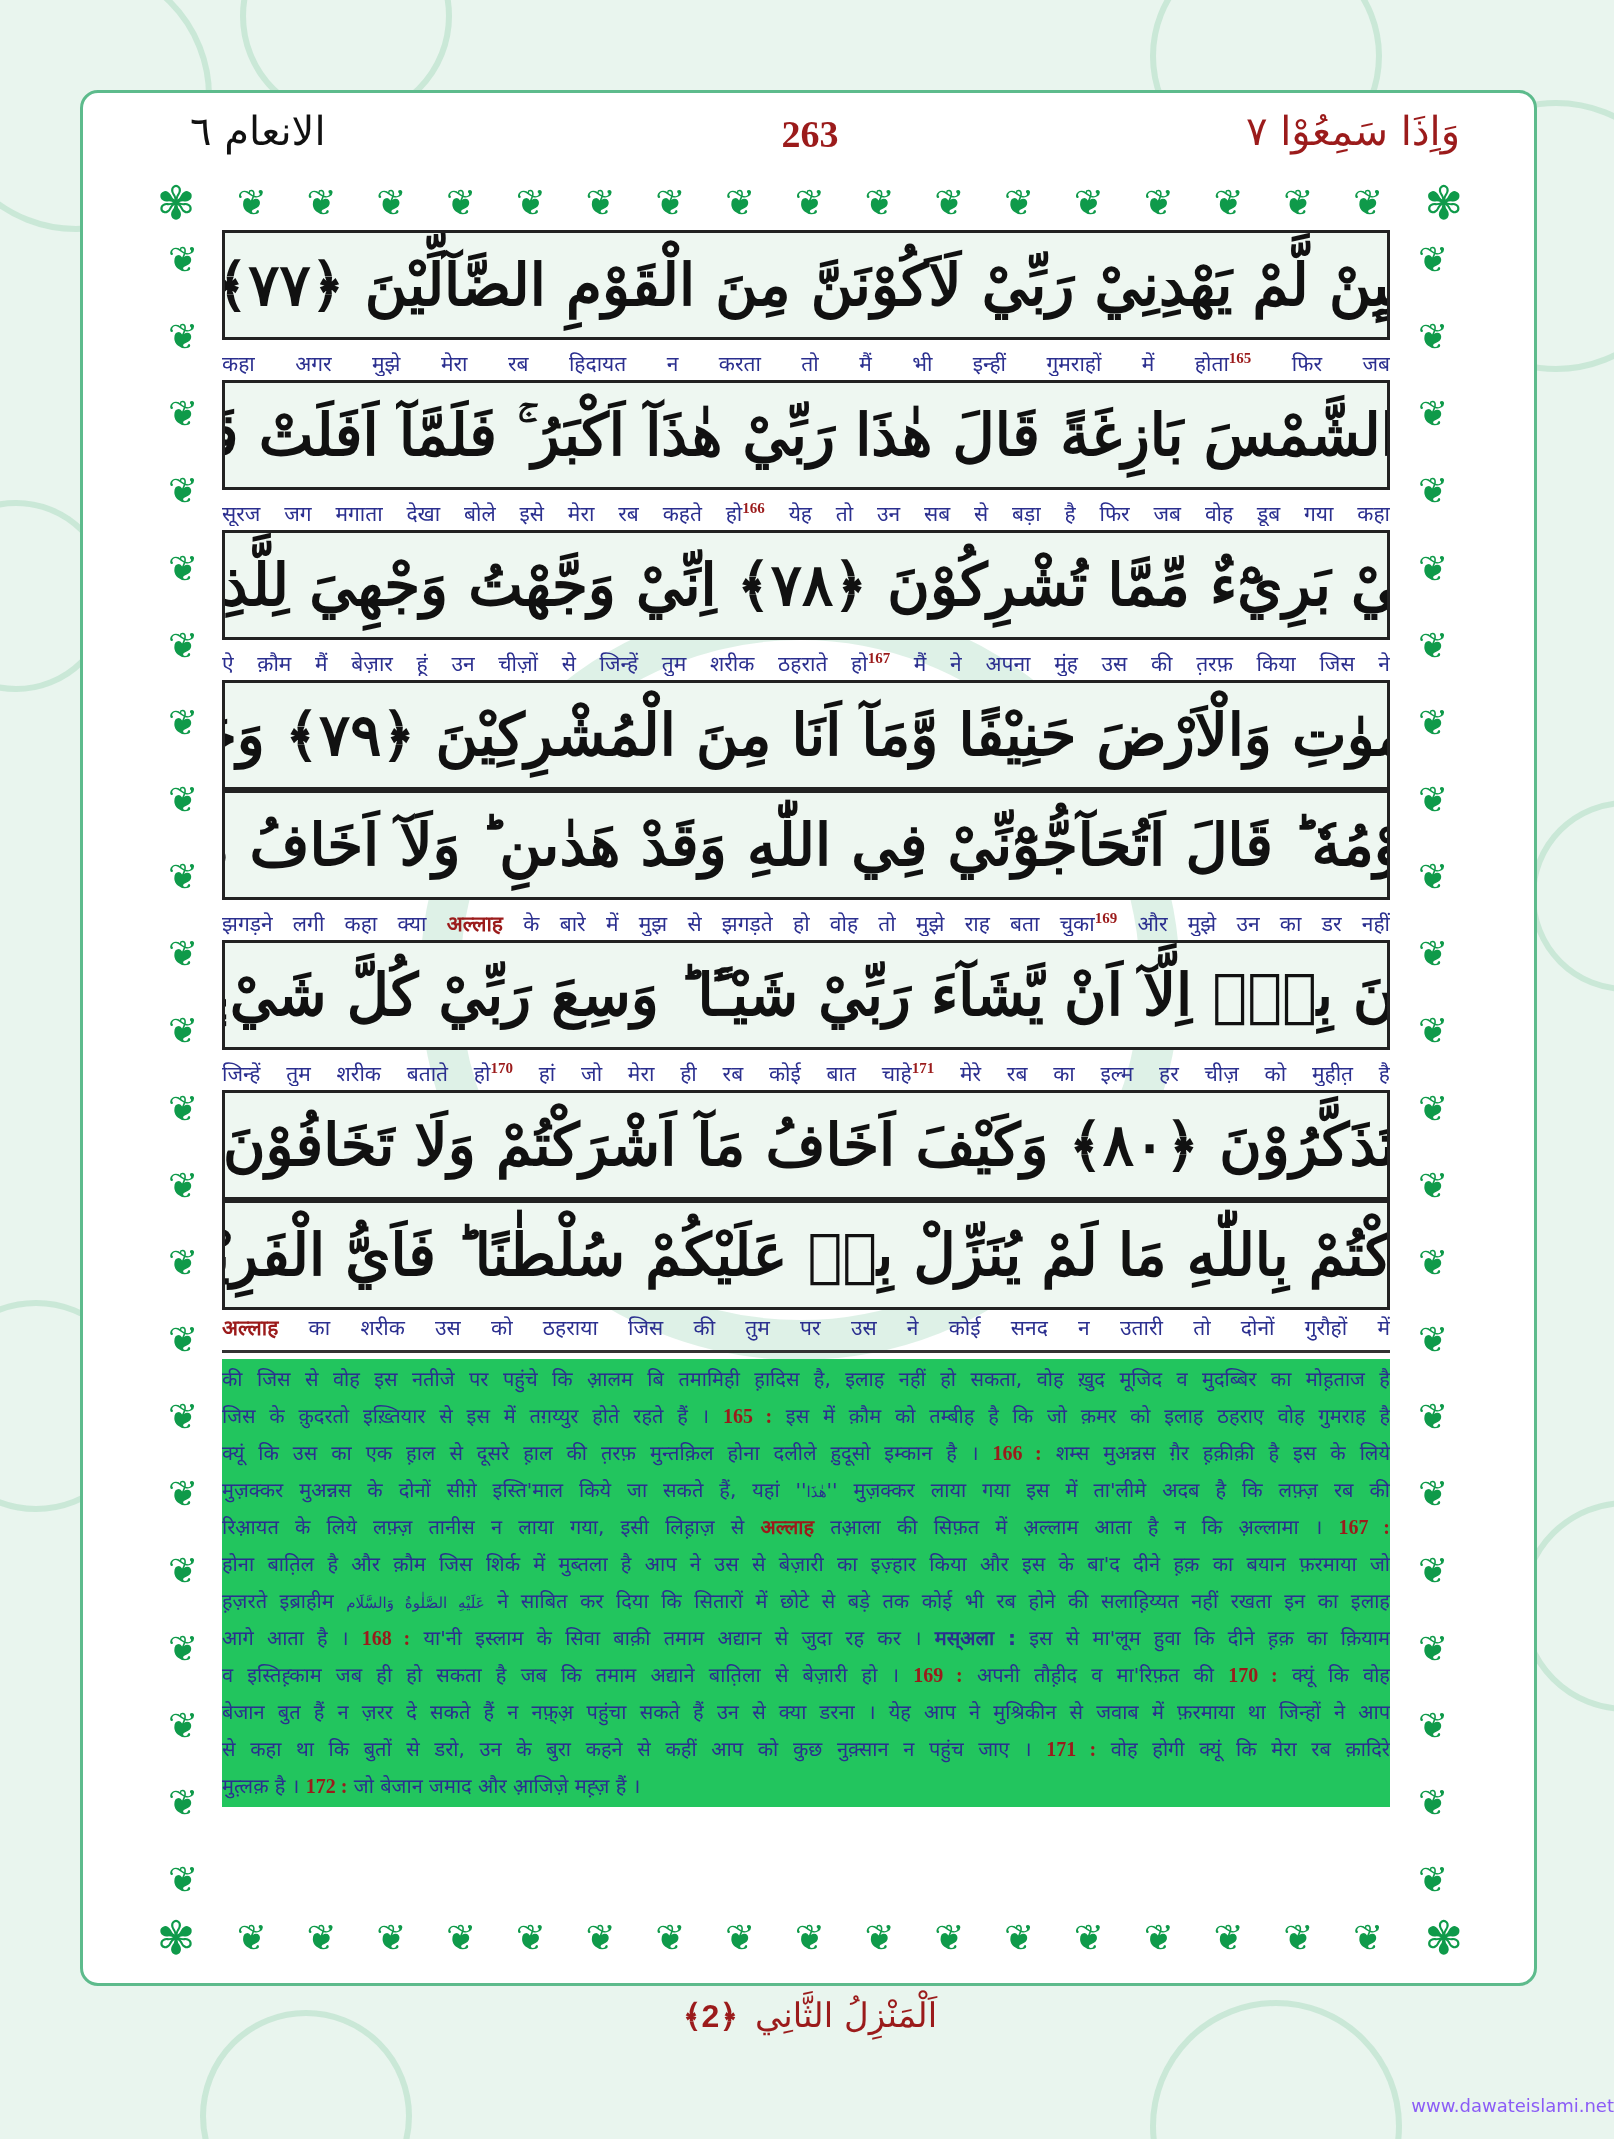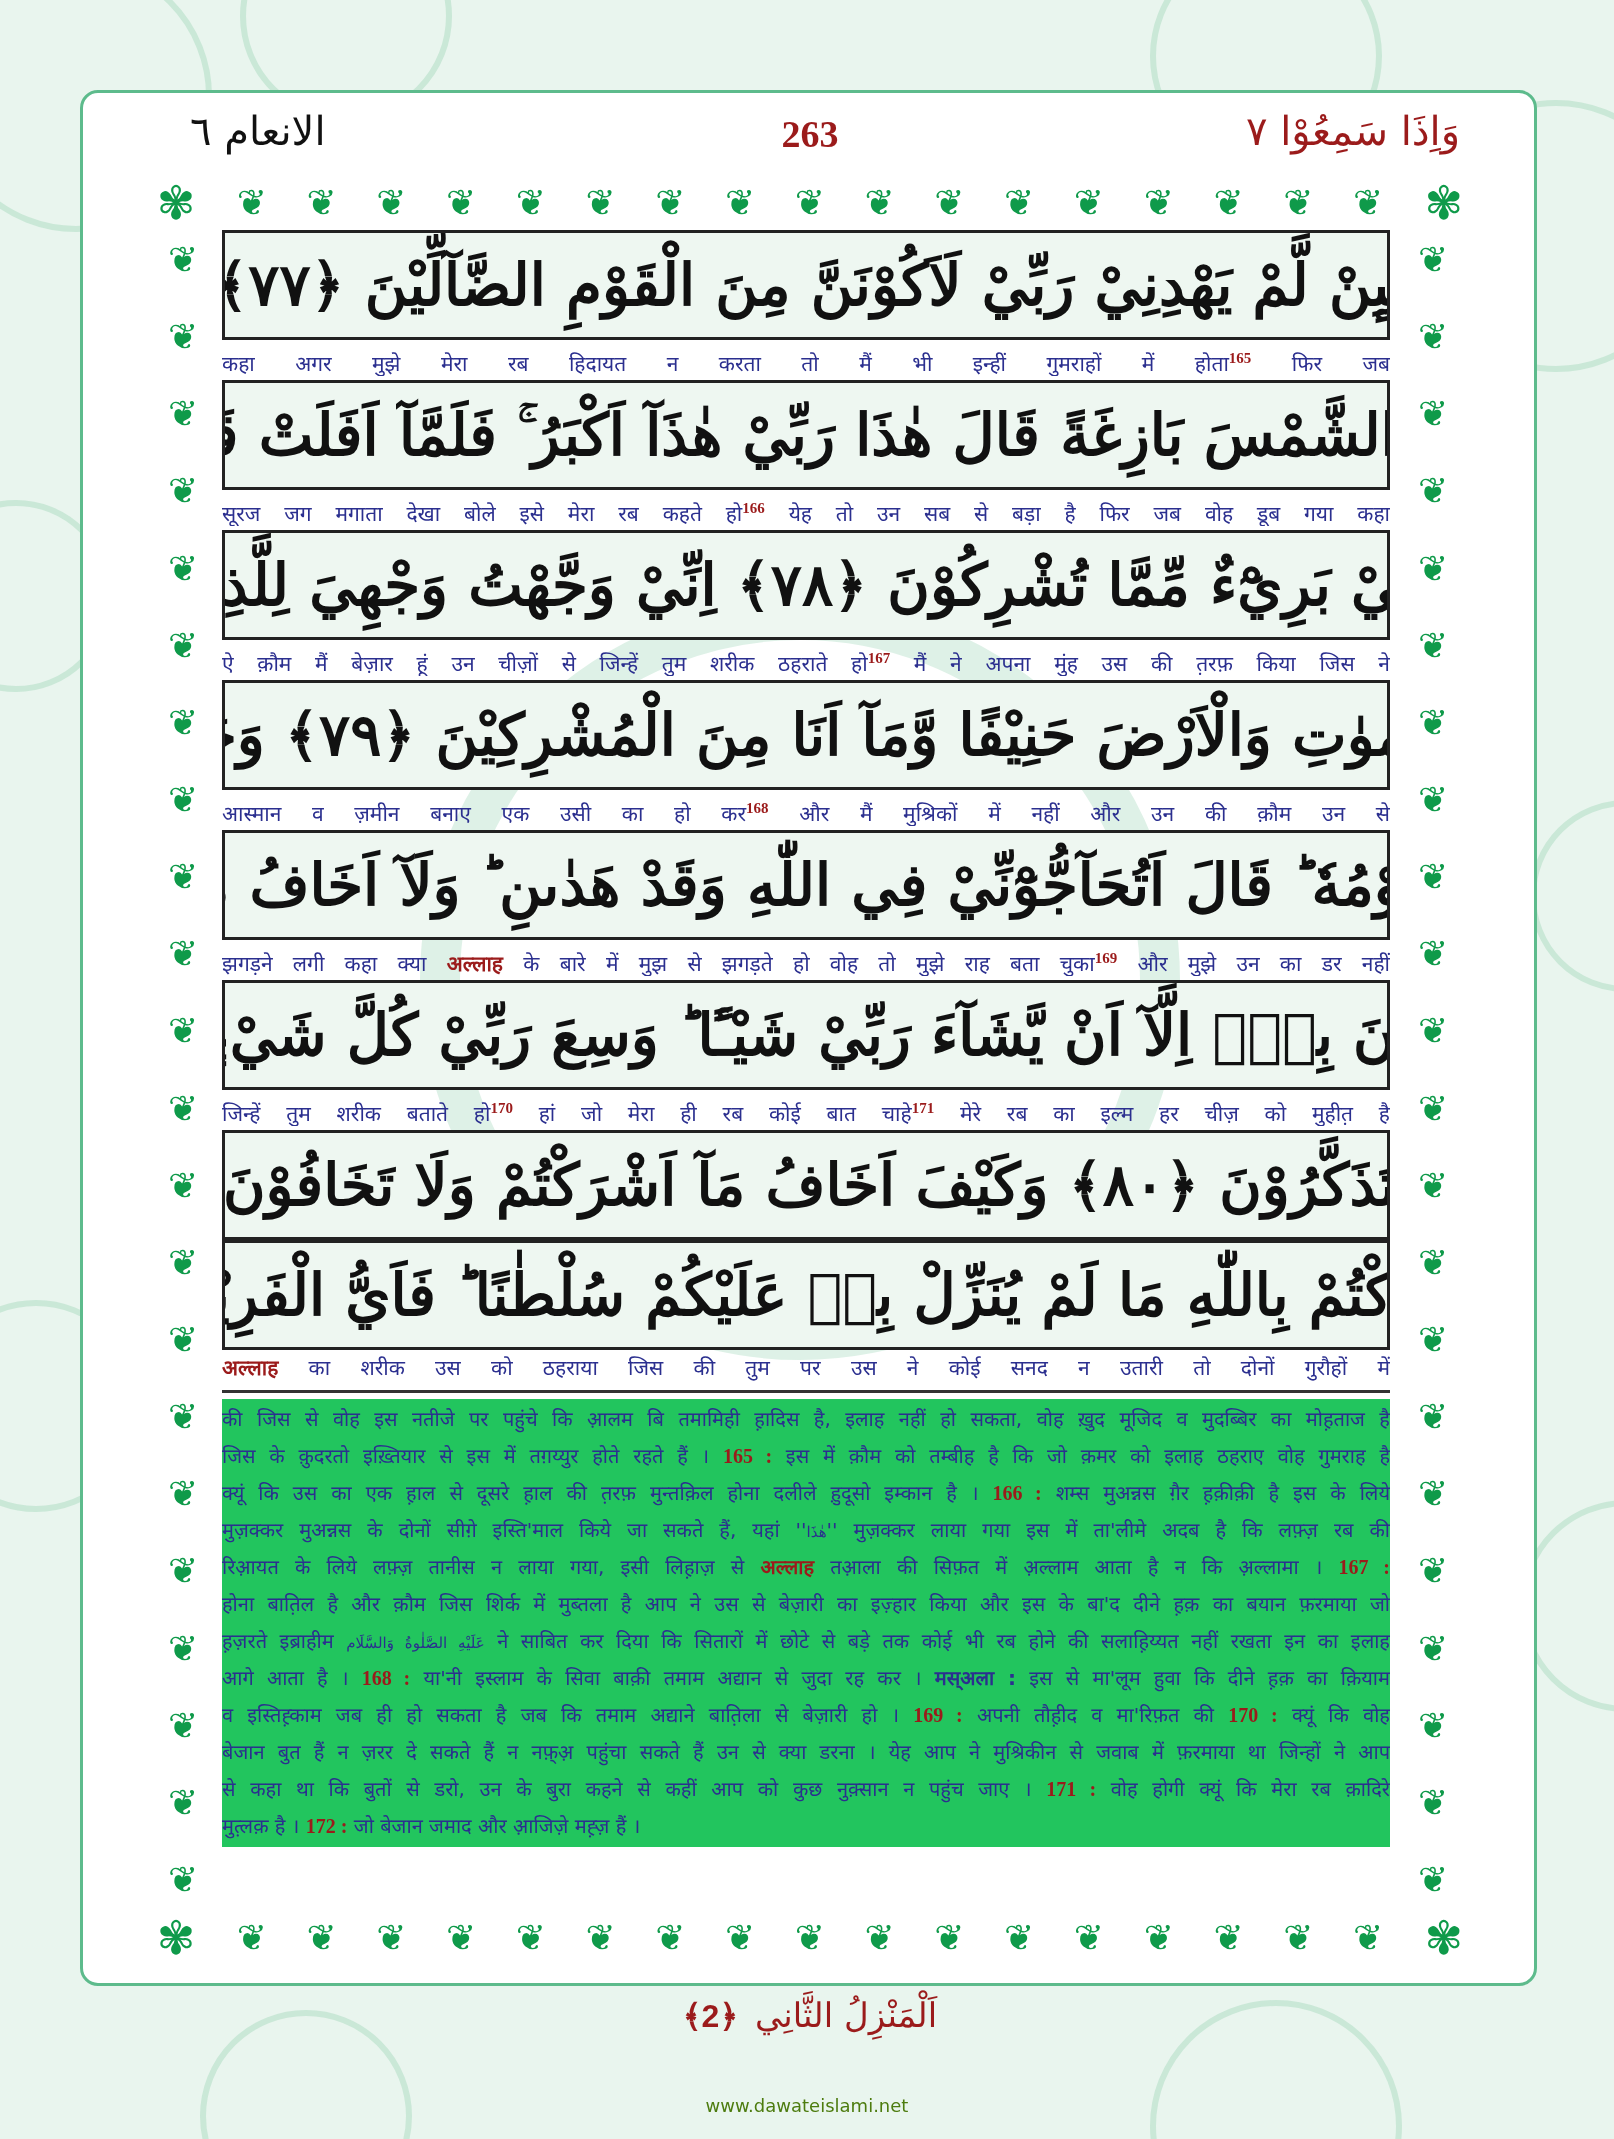--- a/index.html
+++ b/index.html
@@ -43,21 +43,21 @@
     height:37px; line-height:37px; font-size:20px; color:#2b2f8f; white-space:nowrap; overflow:hidden;
     text-align:justify; text-align-last:justify;
   }
   .c-line.last { text-align-last:left; }
   .num { color:#9b1b1b; font-weight:bold; font-family:"Liberation Serif", serif; }
   .masala { font-weight:bold;margin-top:26px; }
   .ar-inline { font-family:"DejaVu Serif", serif; font-size:15px; }
 
   .footer-manzil { position:absolute; left:0; right:0; top:1995px; text-align:center; font-family:"DejaVu Serif", serif; font-size:34px; color:#9b1b1b; direction:rtl; }
   .footer-manzil .badge { display:inline-block; font-family:"Liberation Sans", sans-serif; font-weight:bold; font-size:32px; margin:0 6px; }
-  .footer-url { position:absolute; left:0; right:0; top:2095px; text-align:center; font-family:"DejaVu Sans", sans-serif; font-size:18px; color:#4d7c0f; }
+  .footer-url { position:absolute; left:0; right:0; top:2095px; text-align:right; font-family:"DejaVu Sans", sans-serif; font-size:18px; color:#8b5cf6; }
   .watermark { position:absolute; left:420px; top:600px; width:760px; height:760px; border-radius:50%; border:40px solid rgba(160,215,185,.35); box-sizing:border-box; }
 </style>
 </head>
 <body>
 
 <div class="bg-swirl" style="left:-60px;top:-40px;width:260px;height:260px;"></div>
 <div class="bg-swirl" style="left:240px;top:-90px;width:200px;height:200px;"></div>
 <div class="bg-swirl" style="left:1150px;top:-60px;width:220px;height:220px;"></div>
 <div class="bg-swirl" style="left:1420px;top:100px;width:260px;height:260px;"></div>
 <div class="bg-swirl" style="left:-80px;top:500px;width:180px;height:180px;"></div>
@@ -184,24 +184,20 @@
     <span>येह तो उन सब से बड़ा है   फिर जब वोह डूब गया कहा</span>
   </div>
 
   <div class="verse-box">يٰقَوْمِ اِنِّيْ بَرِيْٓءٌ مِّمَّا تُشْرِكُوْنَ ﴿٧٨﴾ اِنِّيْ وَجَّهْتُ وَجْهِيَ لِلَّذِيْ فَطَرَ</div>
   <div class="trans-line">
     <span>ऐ क़ौम मैं बेज़ार हूं उन चीज़ों से जिन्हें तुम शरीक ठहराते हो</span><sup>167</sup>
     <span>मैं ने अपना मुंह उस की त़रफ़ किया जिस ने</span>
   </div>
 
   <div class="verse-box">السَّمٰوٰتِ وَالْاَرْضَ حَنِيْفًا وَّمَآ اَنَا مِنَ الْمُشْرِكِيْنَ ﴿٧٩﴾ وَحَآجَّهٗ</div>
-  <div class="trans-line">
-    <span>आस्मान व ज़मीन बनाए एक उसी का हो कर</span><sup>168</sup>
-    <span>और मैं मुश्रिकों में नहीं   और उन की क़ौम उन से</span>
-  </div>
 
   <div class="verse-box">قَوْمُهٗ ؕ قَالَ اَتُحَآجُّوْٓنِّيْ فِي اللّٰهِ وَقَدْ هَدٰىنِ ؕ وَلَآ اَخَافُ مَا</div>
   <div class="trans-line">
     <span>झगड़ने लगी   कहा क्या</span>
     <span class="allah">अल्लाह</span>
     <span>के बारे में मुझ से झगड़ते हो वोह तो मुझे राह बता चुका</span><sup>169</sup>
     <span>और मुझे उन का डर नहीं</span>
   </div>
 
   <div class="verse-box">تُشْرِكُوْنَ بِهٖٓ اِلَّآ اَنْ يَّشَآءَ رَبِّيْ شَيْـًٔا ؕ وَسِعَ رَبِّيْ كُلَّ شَيْءٍ عِلْمًا ؕ</div>

